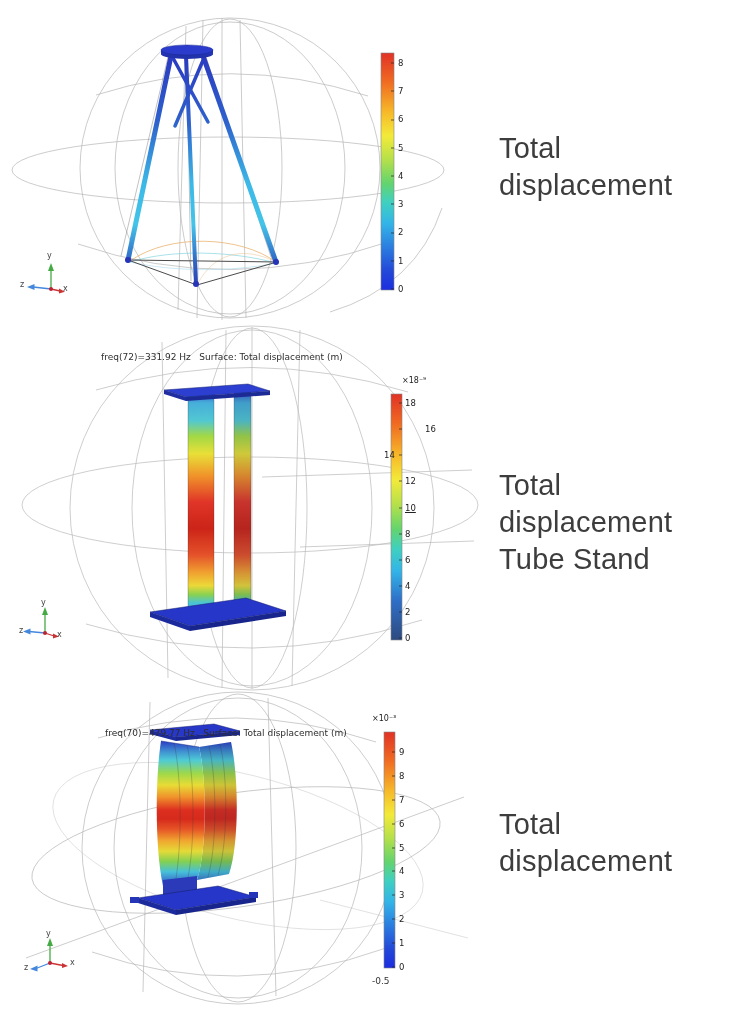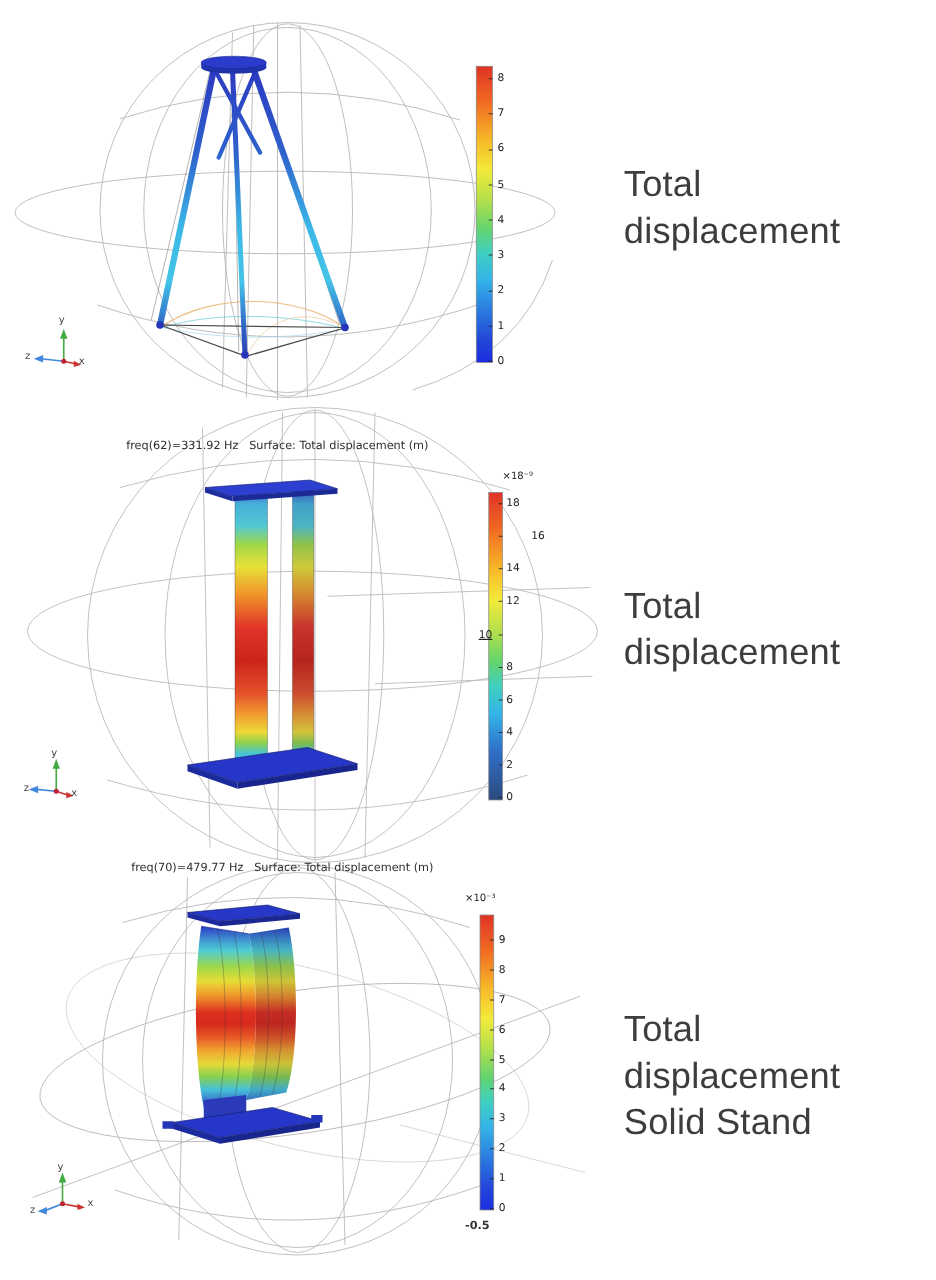--- a/index.html
+++ b/index.html
@@ -224,76 +224,76 @@
       <polygon points="47,946 53,946 50,938" fill="#44aa44"></polygon>
       <line x1="50" y1="963" x2="36" y2="968.5" stroke="#4488dd" stroke-width="1.3"></line>
       <polygon points="37.5,965.5 37.5,971.5 30,969" fill="#4488dd"></polygon>
       <line x1="50" y1="963" x2="63" y2="965.5" stroke="#cc3333" stroke-width="1.3"></line>
       <polygon points="62,963 62,968 68,966" fill="#cc3333"></polygon>
       <circle cx="50" cy="963" r="2" fill="#bb2233"></circle>
     </g>
   </g>
 </svg>
 
-<div class="txt plot-title" style="left:101px;top:352px;">freq(62)=331.92 Hz   Surface: Total displacement (m)</div>
-<div class="txt plot-title" style="left:105px;top:690px;text-align:right;">freq(70)=479.77 Hz   Surface: Total displacement (m)</div>
+<div class="txt plot-title" style="left:101px;top:352px;">freq(72)=331.92 Hz   Surface: Total displacement (m)</div>
+<div class="txt plot-title" style="left:105px;top:728px;text-align:right;">freq(70)=479.77 Hz   Surface: Total displacement (m)</div>
 
 <div class="cbe" style="left:402px;top:376px;">×18⁻⁹</div>
 <div class="cbe" style="left:372px;top:714px;">×10⁻³</div>
 
 <div class="cbt" style="left:398px;top:58px;">8</div>
 <div class="cbt" style="left:398px;top:86px;">7</div>
 <div class="cbt" style="left:398px;top:114px;">6</div>
 <div class="cbt" style="left:398px;top:143px;">5</div>
 <div class="cbt" style="left:398px;top:171px;">4</div>
 <div class="cbt" style="left:398px;top:199px;">3</div>
 <div class="cbt" style="left:398px;top:227px;">2</div>
 <div class="cbt" style="left:398px;top:256px;">1</div>
 <div class="cbt" style="left:398px;top:284px;">0</div>
 
 <div class="cbt" style="left:405px;top:398px;">18</div>
 <div class="cbt" style="left:425px;top:424px;">16</div>
-<div class="cbt" style="left:405px;top:450px;">14</div>
+<div class="cbt" style="left:384px;top:450px;">14</div>
 <div class="cbt" style="left:405px;top:476px;">12</div>
-<div class="cbt" style="left:383px;top:503px;text-decoration:underline;">10</div>
+<div class="cbt" style="left:405px;top:503px;text-decoration:underline;">10</div>
 <div class="cbt" style="left:405px;top:529px;">8</div>
 <div class="cbt" style="left:405px;top:555px;">6</div>
 <div class="cbt" style="left:405px;top:581px;">4</div>
 <div class="cbt" style="left:405px;top:607px;">2</div>
 <div class="cbt" style="left:405px;top:633px;">0</div>
 
 <div class="cbt" style="left:399px;top:747px;">9</div>
 <div class="cbt" style="left:399px;top:771px;">8</div>
 <div class="cbt" style="left:399px;top:795px;">7</div>
 <div class="cbt" style="left:399px;top:819px;">6</div>
 <div class="cbt" style="left:399px;top:843px;">5</div>
 <div class="cbt" style="left:399px;top:866px;">4</div>
 <div class="cbt" style="left:399px;top:890px;">3</div>
 <div class="cbt" style="left:399px;top:914px;">2</div>
 <div class="cbt" style="left:399px;top:938px;">1</div>
 <div class="cbt" style="left:399px;top:962px;">0</div>
 
-<div class="below-scale" style="left:372px;top:976px;font-weight:bold;">-0.5</div>
+<div class="below-scale" style="left:372px;top:976px;">-0.5</div>
 
 <div class="axl" style="left:47px;top:251px;">y</div>
 <div class="axl" style="left:20px;top:280px;">z</div>
 <div class="axl" style="left:63px;top:284px;">x</div>
 
 <div class="axl" style="left:41px;top:598px;">y</div>
 <div class="axl" style="left:19px;top:626px;">z</div>
 <div class="axl" style="left:57px;top:630px;">x</div>
 
 <div class="axl" style="left:46px;top:929px;">y</div>
 <div class="axl" style="left:24px;top:963px;">z</div>
 <div class="axl" style="left:70px;top:958px;">x</div>
 
 <div class="caption" style="top:130px;">
   <div>Total displacement</div>
 </div>
 <div class="caption" style="top:467px;">
   <div>Total displacement</div>
+  <div>Tube Stand</div>
 </div>
 <div class="caption" style="top:806px;">
   <div>Total displacement</div>
-  <div>Solid Stand</div>
 </div>
 
 </div>
 
 </body></html>

